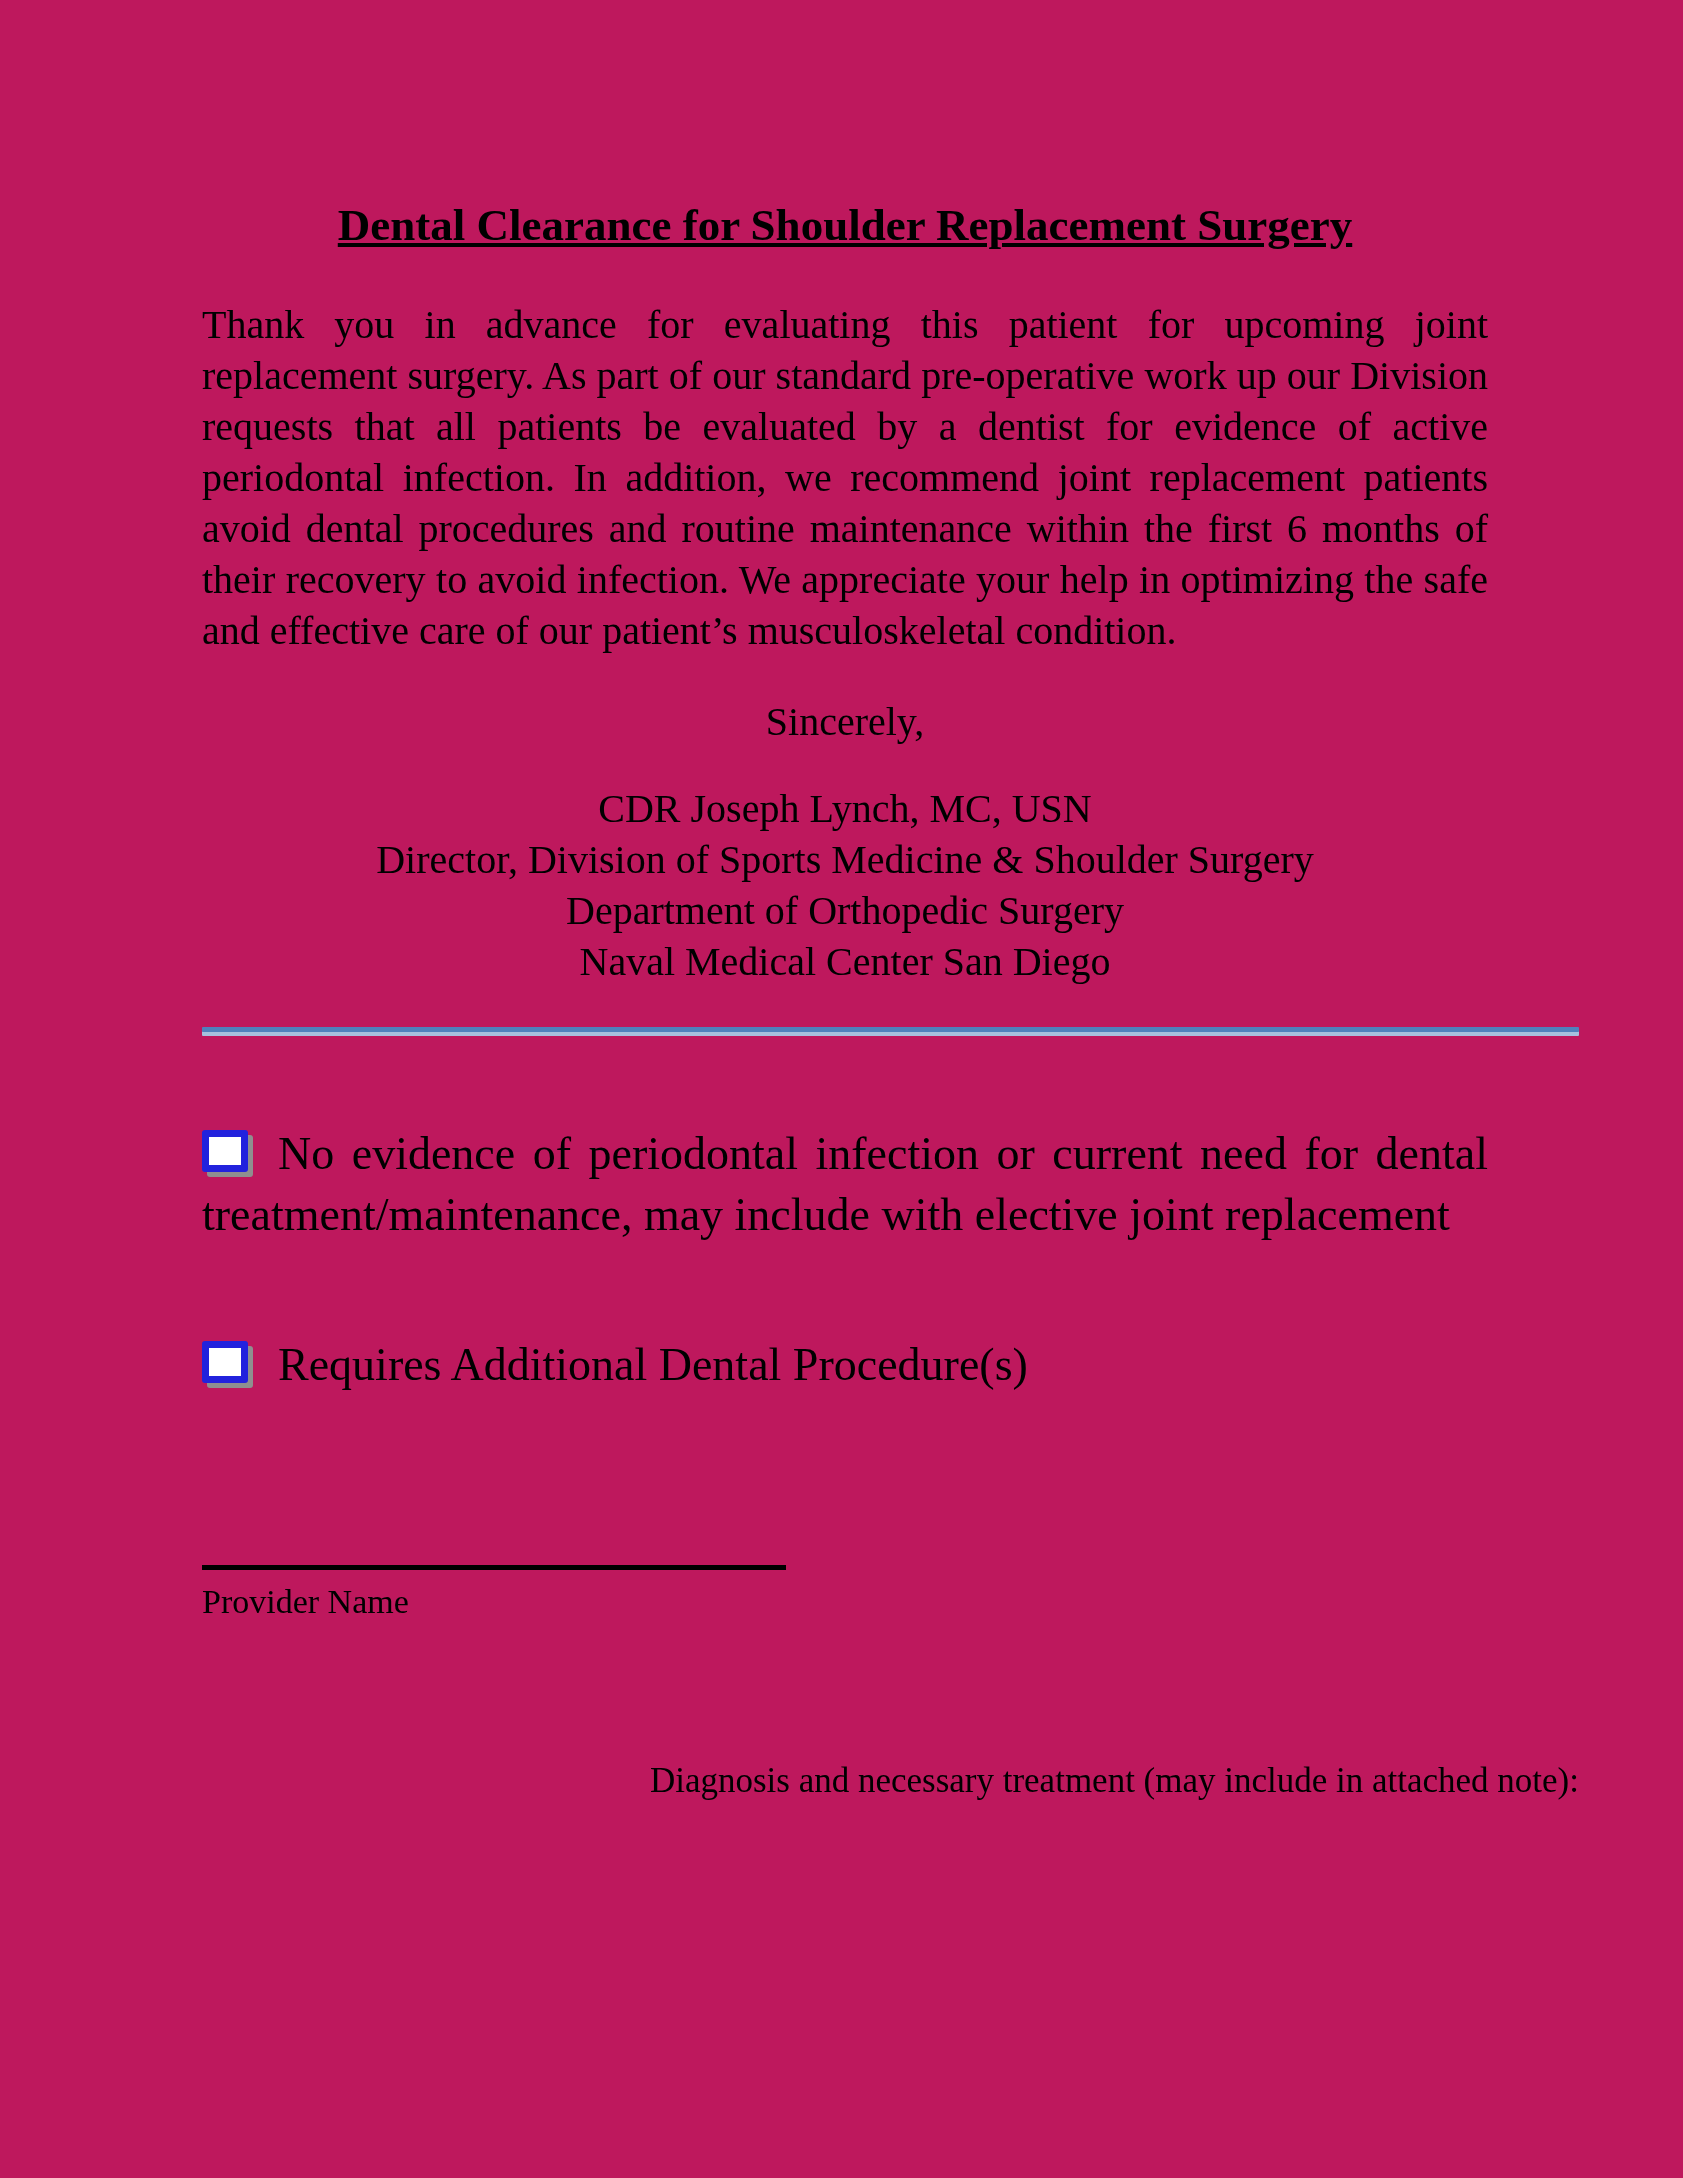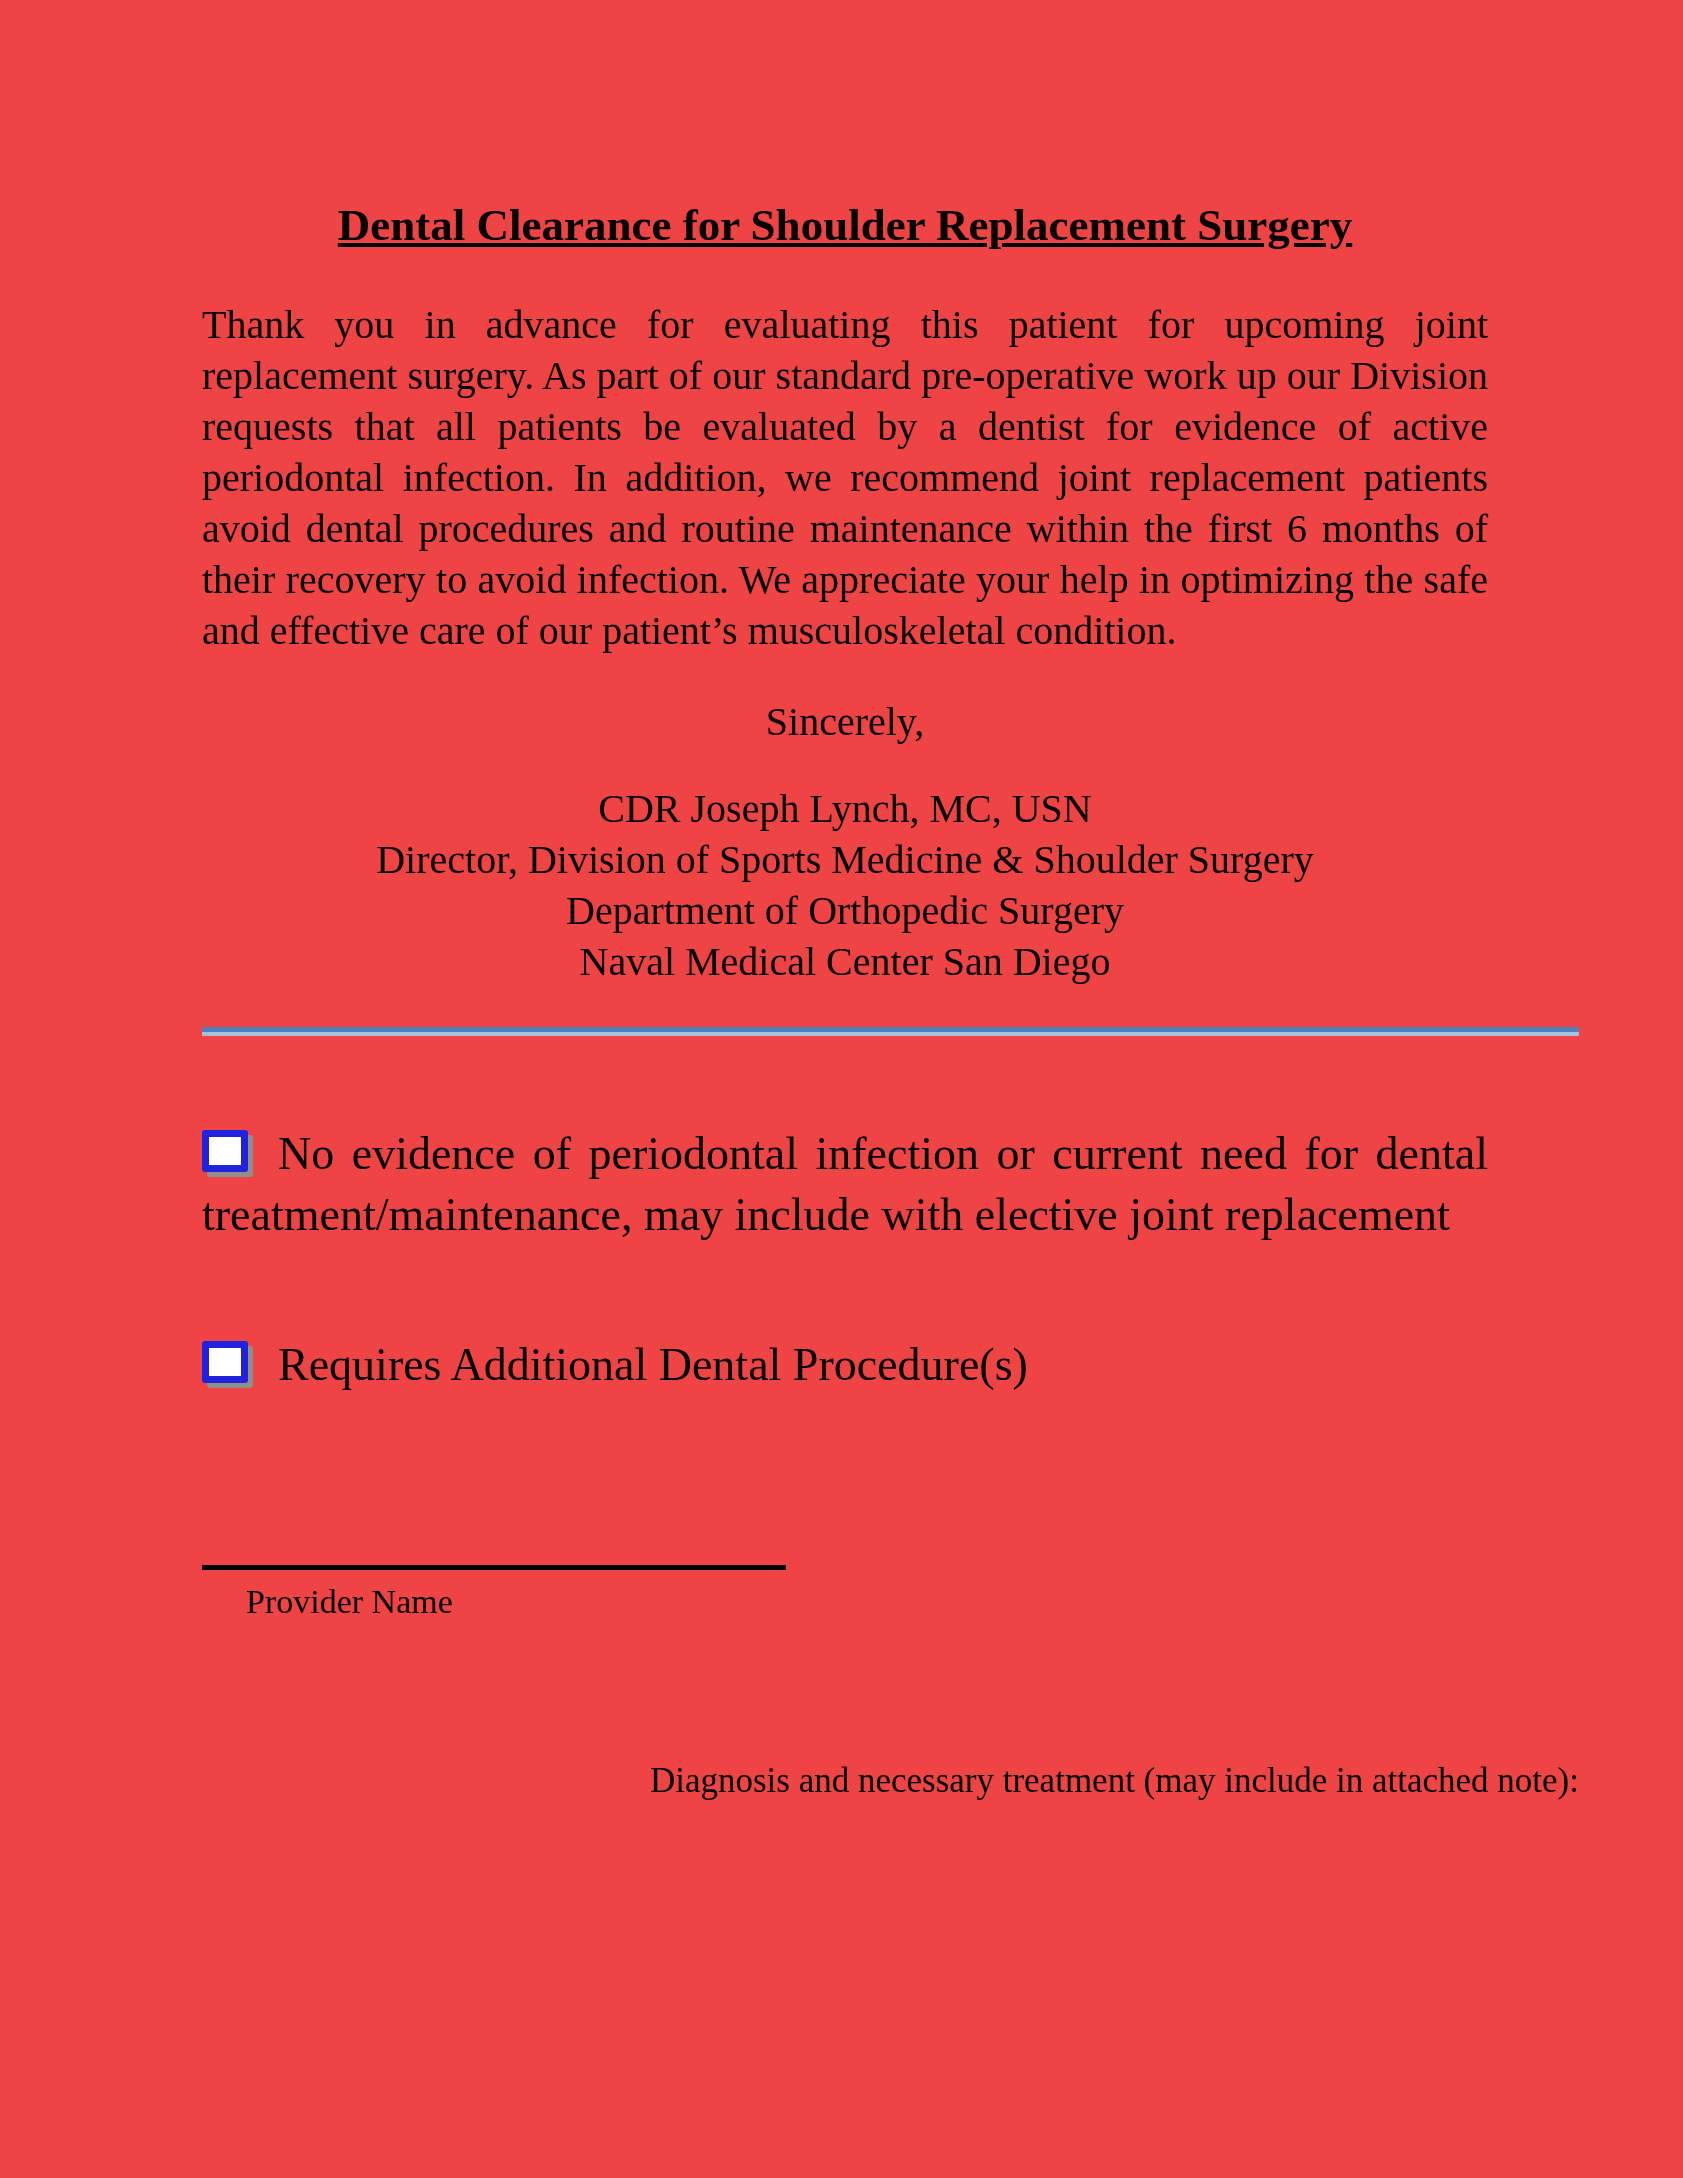--- a/index.html
+++ b/index.html
@@ -7,21 +7,21 @@
     --divider_light: #a7c0de;
     --checkbox: #2222dd;
     --checkbox_shadow: #8f8f8f;
   }
   * { margin: 0; padding: 0; box-sizing: border-box; }
   html, body { background: #ffffff; }
   .page {
     position: relative;
     width: 1683px;
     height: 2178px;
-    background: #ef4444;
+    background: #be185d;
     font-family: "Liberation Serif", serif;
     color: #000000;
     overflow: hidden;
   }
   .content {
     position: absolute;
     left: 202px;
     top: 198px;
     width: 1377px;
   }
@@ -85,21 +85,20 @@
   .sig-field .line {
     height: 5px;
     background: #000000;
   }
   .field-name { left: 0; width: 584px; }
   .field-signature { left: 674px; width: 688px; }
   .sig-label {
     font-size: 34px;
     line-height: 40px;
     margin-top: 12px;
-    margin-left: 44px;
   }
   .label-sig-inner { position: relative; }
   .label-date {
     position: absolute;
     left: 522px;
     top: 0;
   }
   .diagnosis {
     margin-top: 95px;
     margin-left: 6px;

